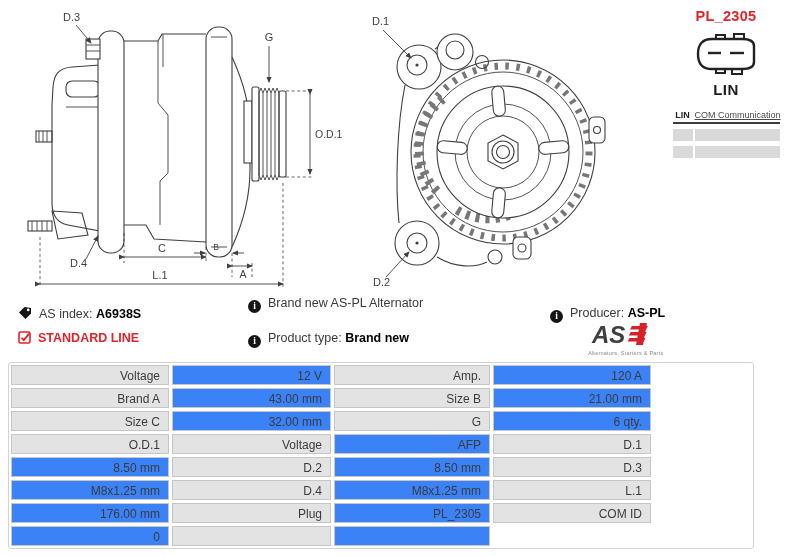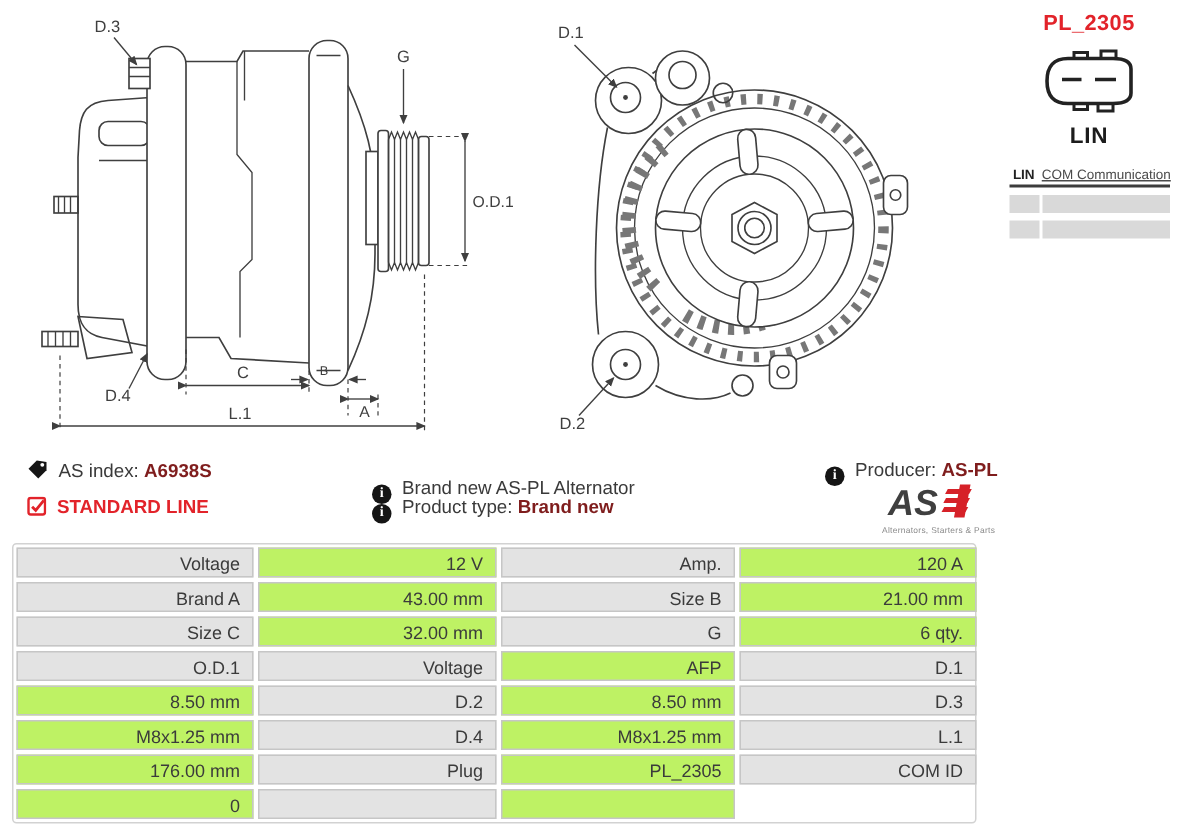--- a/index.html
+++ b/index.html
@@ -16,36 +16,36 @@
   .com-table { margin:12px auto 0 auto; width:107px; }
   .com-head { display:flex; gap:2px; border-bottom:2px solid #3c3c3c; padding-bottom:2px; }
   .com-head .c1 { width:20px; font-size:9px; font-weight:bold; color:#222; text-align:center;}
   .com-head .c2 { width:85px; font-size:9px; color:#4a4a4a; text-align:left; white-space:nowrap;text-decoration:underline;}
   .com-row { display:flex; gap:2px; margin-top:5px; }
   .com-row .c1 { width:20px; height:12px; background:#d9d9d9; }
   .com-row .c2 { width:85px; height:12px; background:#d9d9d9; }
 
   
   .info-line { position:absolute; font-size:12.5px; color:#3a3a3a; white-space:nowrap; }
-  .info-line b { color:#7f1d1d; }
+  .info-line b { color:#000000; }
   .red { color:#e2232a !important; font-weight:bold; }
   .icn { display:inline-block; vertical-align:-2px; margin-right:7px; }
   .info-i { display:inline-block; width:13px; height:13px; border-radius:50%;
             background:#151515; color:#fff; font-size:9.5px; font-weight:bold;
             text-align:center; line-height:13px; vertical-align:-2px; margin-right:7px;
             font-family:"Liberation Serif", serif;}
   .logo-wrap { left:588px; top:322px; width:62px; text-align:center;}
   .logo-sub { font-size:5.6px; color:#8a8a8a; white-space:nowrap; margin-top:0px; letter-spacing:.2px;}
 
   
-  #spec { left:8px; top:362px; width:643px;
+  #spec { left:8px; top:362px; width:746px;
           display:grid; grid-template-columns:158px 159px 156px 158px;
           gap:3px; border:1px solid #d2d2d2; padding:2px; border-radius:3px; background:#fff;}
   #spec div { height:20px; line-height:20px; font-size:12px; text-align:right;
-              padding-right:8px; border:1px solid #c6c6c6; color:#3b3b3b; background:#bef264;}
+              padding-right:8px; border:1px solid #c6c6c6; color:#3b3b3b; background:#3b82f6;}
   #spec div.lab { background:#e3e3e3; }
 
   svg text { font-family:"Liberation Sans", sans-serif; fill:#3f3f3f; }
   .dln { stroke:#3f3f3f; stroke-width:1.1; fill:none; }
   .dthin { stroke:#3f3f3f; stroke-width:.9; fill:none; }
   .dash { stroke:#3f3f3f; stroke-width:.8; fill:none; stroke-dasharray:3,2.6; }
   .wfill { fill:#ffffff; }
 </style>
 </head>
 <body>
@@ -218,21 +218,21 @@
     </svg><span>AS index:</span>&nbsp;<b>A6938S</b>
   </div>
 
   <div class="info-line red" style="left:18px;top:331px">
     <svg class="icn" width="13" height="13" viewBox="0 0 13 13">
       <rect x="1" y="1" width="11" height="11" rx="1.5" fill="none" stroke="#e2232a" stroke-width="1.6"></rect>
       <path d="M3.4,6.8 L5.8,9.2 L11.2,2.6" fill="none" stroke="#e2232a" stroke-width="1.9"></path>
     </svg><span>STANDARD LINE</span>
   </div>
 
-  <div class="info-line" style="left:248px;top:318px">
+  <div class="info-line" style="left:248px;top:296px">
     <span class="info-i">i</span><span>Brand new AS-PL Alternator</span>
   </div>
 
   <div class="info-line" style="left:248px;top:331px">
     <span class="info-i">i</span><span>Product type:</span>&nbsp;<b>Brand new</b>
   </div>
 
   <div class="info-line" style="left:550px;top:306px">
     <span class="info-i">i</span><span>Producer:</span>&nbsp;<b>AS-PL</b>
   </div>

